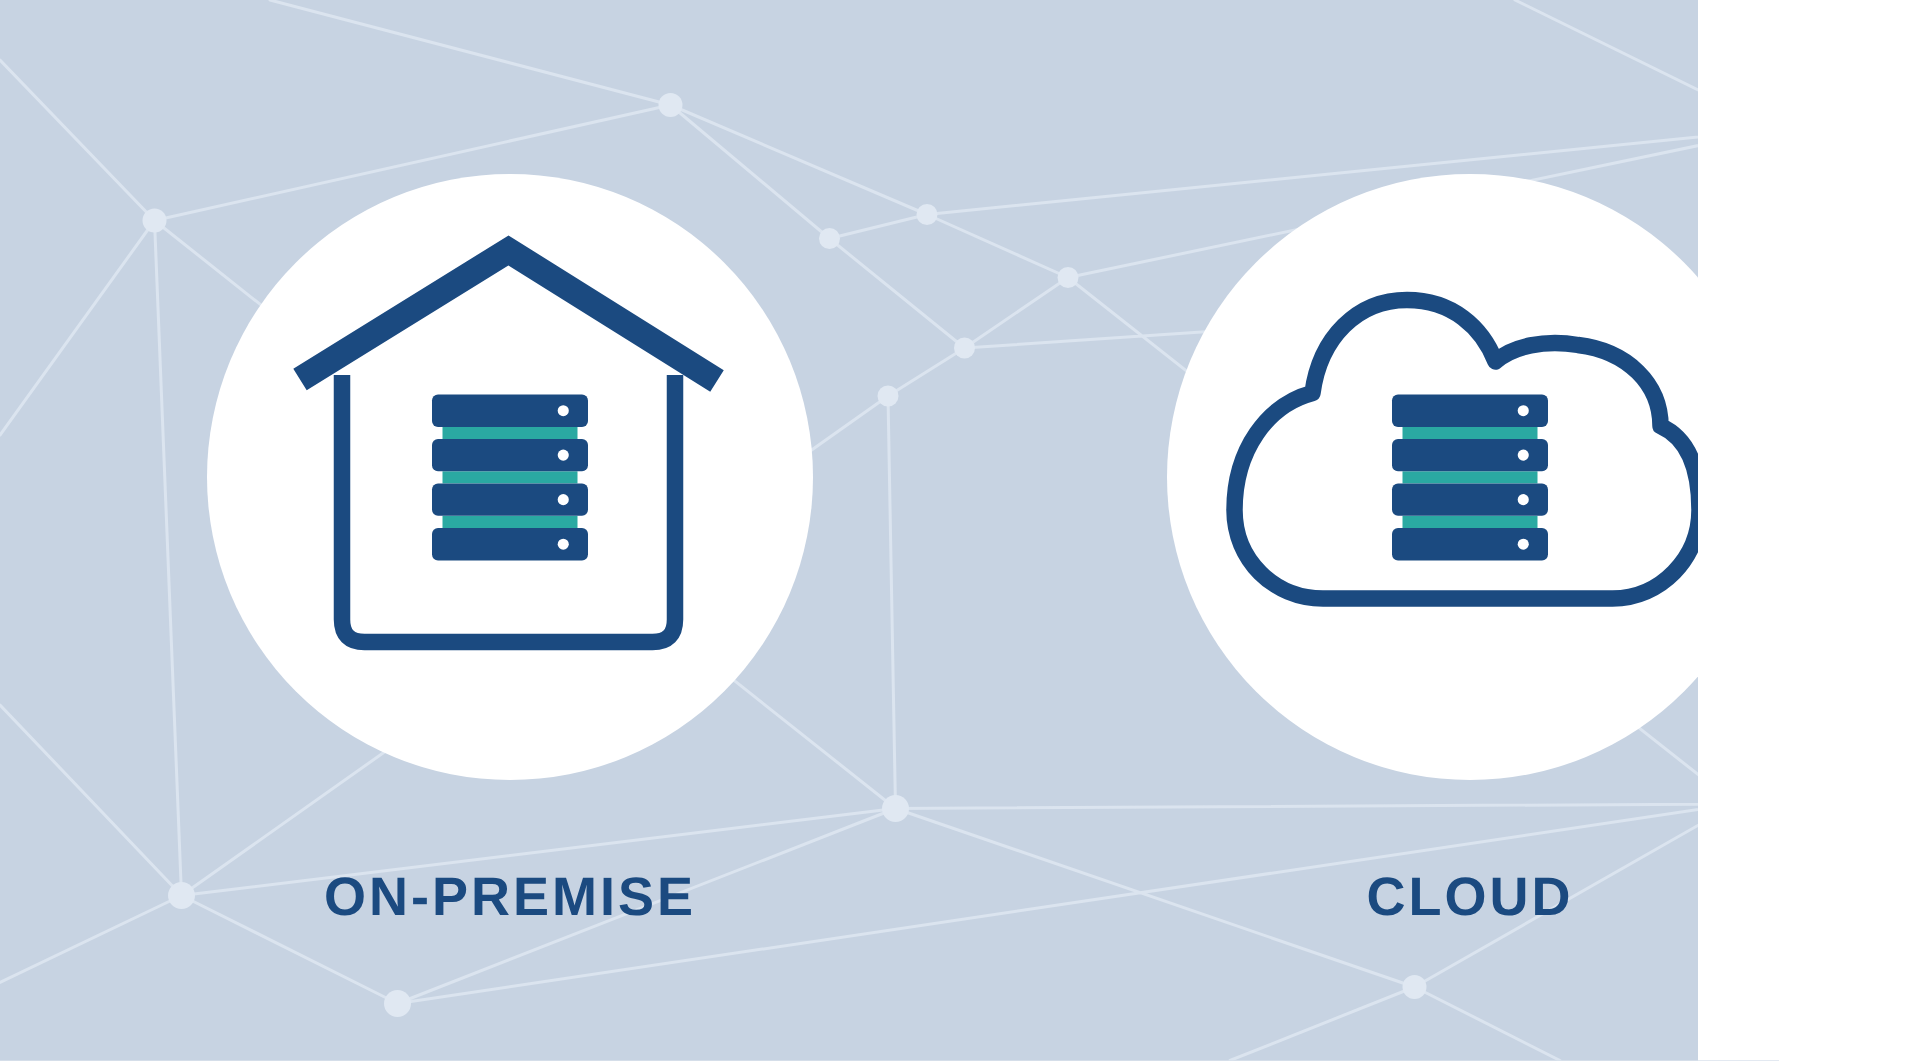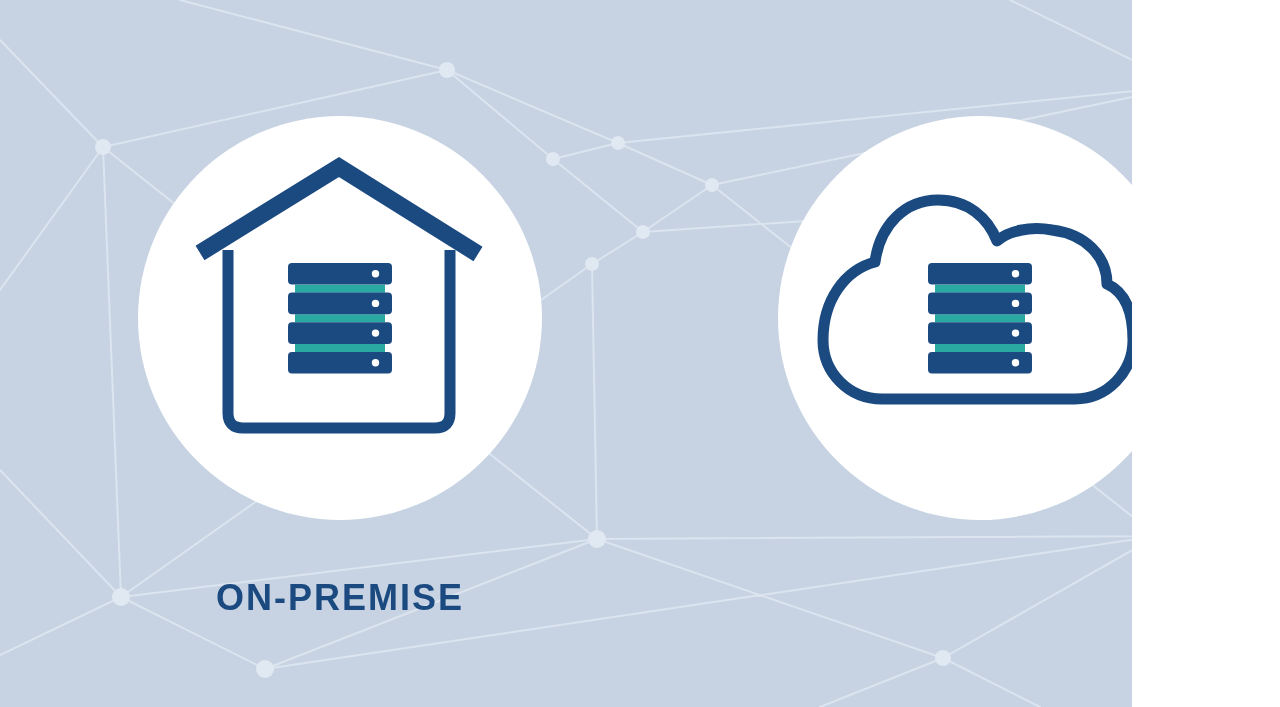--- a/index.html
+++ b/index.html
@@ -130,14 +130,15 @@
         <rect class="slab" x="288" y="352" width="104" height="21.6" rx="4"></rect>
         <circle class="led" cx="375.5" cy="273.8" r="3.7"></circle>
         <circle class="led" cx="375.5" cy="303.4" r="3.7"></circle>
         <circle class="led" cx="375.5" cy="333.1" r="3.7"></circle>
         <circle class="led" cx="375.5" cy="362.8" r="3.7"></circle>
       </g>
     </svg>
   </div>
 
   <div class="panel-label label-left">ON-PREMISE</div>
+  <div class="panel-label label-right">CLOUD</div>
 
 </div>
 
 </body></html>

